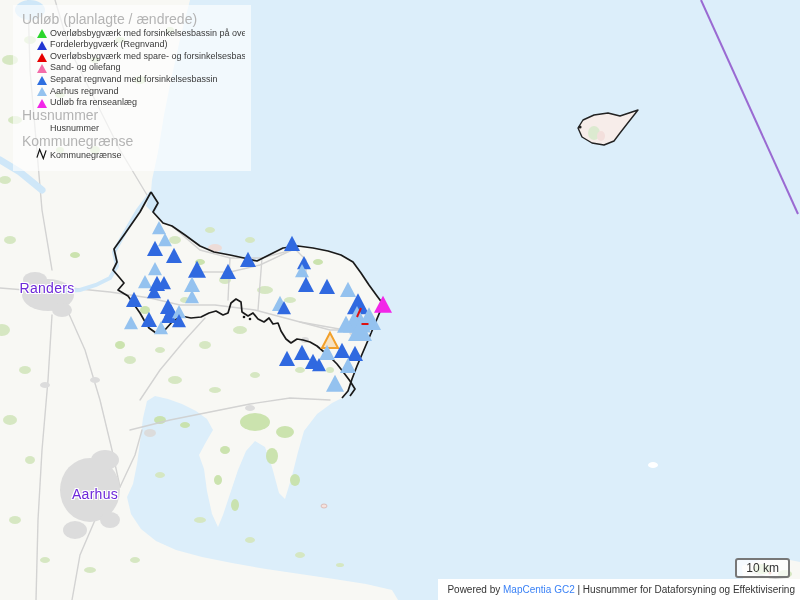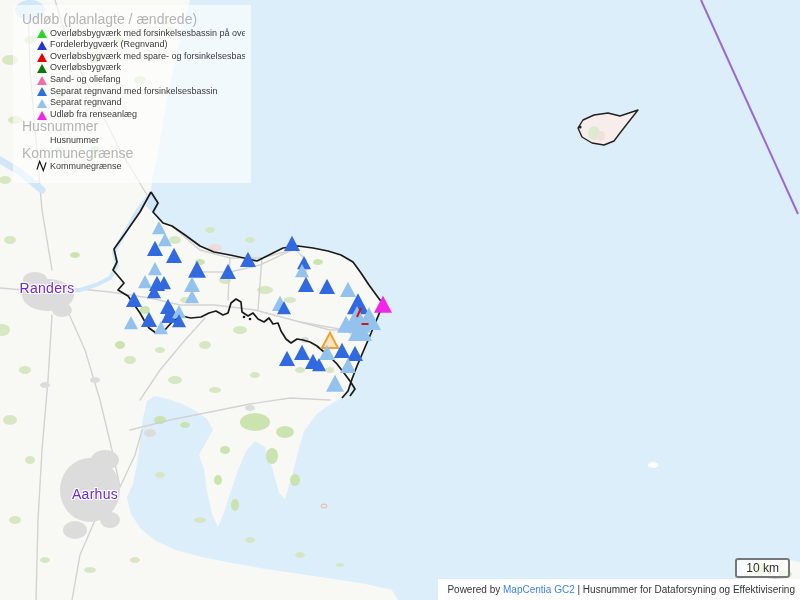--- a/index.html
+++ b/index.html
@@ -261,41 +261,35 @@
         <span class="legend-label">Fordelerbygværk (Regnvand)</span>
       </div>
       <div class="legend-row">
         <span class="legend-icon">
           <span class="legend-tri" style="border-bottom-color: rgb(230, 0, 0);"></span>
         </span>
         <span class="legend-label">Overløbsbygværk med spare- og forsinkelsesbassin</span>
       </div>
       <div class="legend-row">
         <span class="legend-icon">
-          <span class="legend-tri" style="border-bottom-color: rgb(10, 122, 10);"></span>
-        </span>
-        <span class="legend-label">Overløbsbygværk</span>
-      </div>
-      <div class="legend-row">
-        <span class="legend-icon">
           <span class="legend-tri" style="border-bottom-color: rgb(244, 108, 169);"></span>
         </span>
         <span class="legend-label">Sand- og oliefang</span>
       </div>
       <div class="legend-row">
         <span class="legend-icon">
           <span class="legend-tri" style="border-bottom-color: rgb(46, 111, 224);"></span>
         </span>
         <span class="legend-label">Separat regnvand med forsinkelsesbassin</span>
       </div>
       <div class="legend-row">
         <span class="legend-icon">
           <span class="legend-tri" style="border-bottom-color: rgb(148, 194, 239);"></span>
         </span>
-        <span class="legend-label">Separat regnvand</span>
+        <span class="legend-label">Aarhus regnvand</span>
       </div>
       <div class="legend-row">
         <span class="legend-icon">
           <span class="legend-tri" style="border-bottom-color: rgb(242, 38, 232);"></span>
         </span>
         <span class="legend-label">Udløb fra renseanlæg</span>
       </div>
       <div class="legend-section-title">Husnummer</div>
       <div class="legend-row">
         <span class="legend-noicon"></span>

